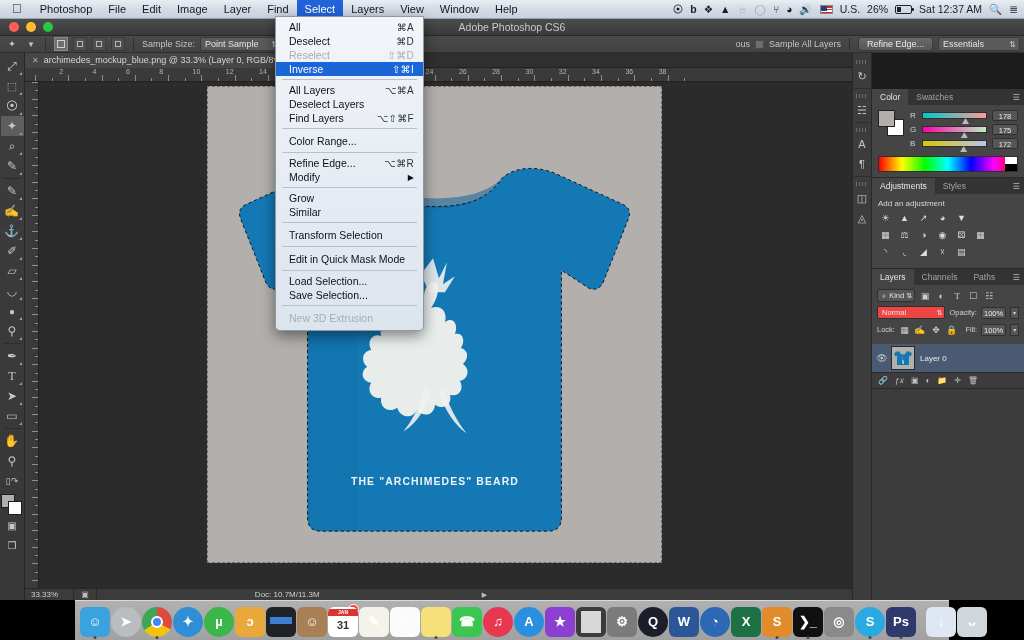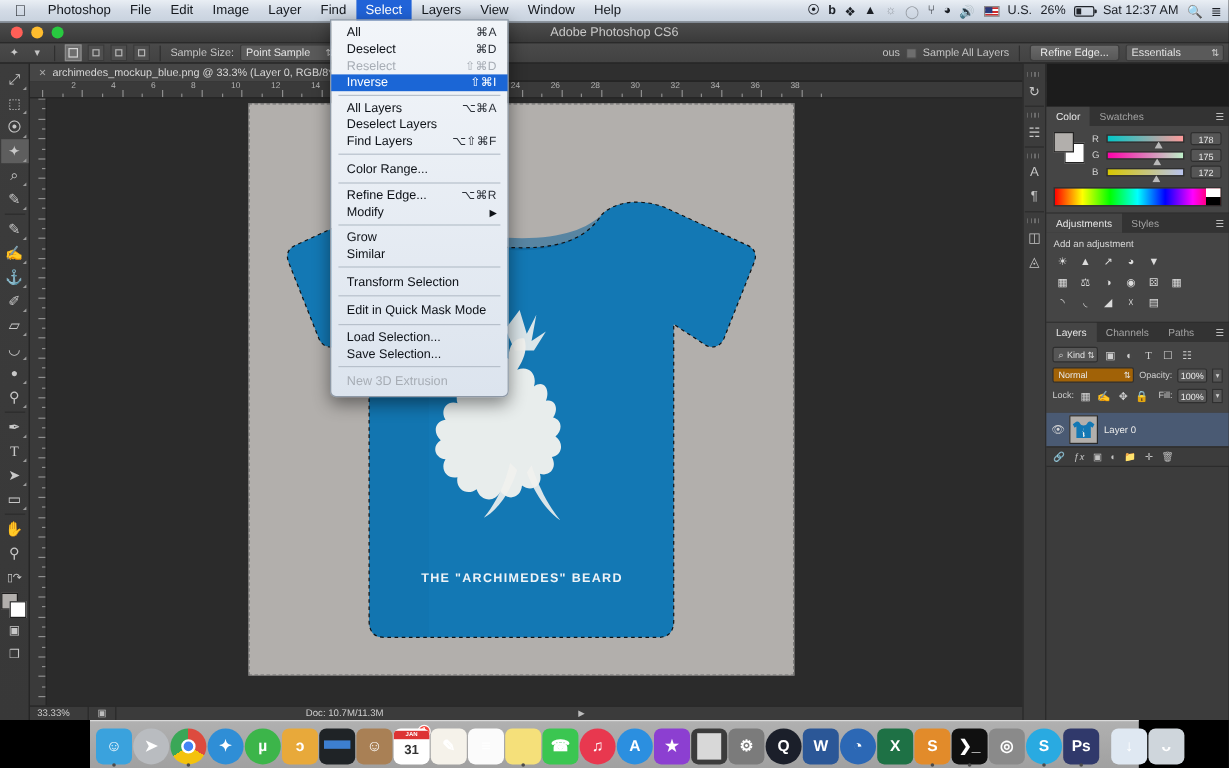--- a/index.html
+++ b/index.html
@@ -177,21 +177,21 @@
   .adj-row{ display:flex; gap:4px; margin-bottom:4px; justify-content:flex-start; }
   .adj-ic{ width:15px; height:13px; display:flex; align-items:center; justify-content:center;
     color:#dcdcdc; font-size:9px; line-height:1; }
 
   
   .lay-row{ display:flex; align-items:center; gap:4px; margin-bottom:4px; }
   .kindbox{ background:#565656; border:1px solid #2f2f2f; border-radius:2px; height:13px;
     display:flex; align-items:center; gap:3px; padding:0 10px 0 4px; font-size:7.5px; color:#e0e0e0; position:relative; }
   .kindbox::after{ content:"⇅"; position:absolute; right:2px; font-size:7px; }
   .licon{ width:12px; height:13px; display:flex; align-items:center; justify-content:center; color:#cfcfcf; font-size:9px; }
-  .blend{ background:#a16207; border:1px solid #2f2f2f; border-radius:2px; height:13px; width:70px;
+  .blend{ background:#ef4444; border:1px solid #2f2f2f; border-radius:2px; height:13px; width:70px;
     display:flex; align-items:center; padding:0 10px 0 4px; font-size:7.5px; color:#e8e8e8; position:relative; }
   .blend::after{ content:"⇅"; position:absolute; right:2px; font-size:7px; }
   .lbl8{ font-size:7.5px; color:#d0d0d0; }
   .valbox{ background:#565656; border:1px solid #2f2f2f; border-radius:2px; height:12px; width:26px;
     font-size:7.5px; color:#ededed; text-align:center; line-height:12px; }
   .stepper{ width:9px; height:12px; background:#565656; border:1px solid #2f2f2f; font-size:6px;
     color:#cfcfcf; display:flex; align-items:center; justify-content:center; }
   .layer-item{ display:flex; align-items:center; gap:5px; height:28px; background:#4a5a73; padding:0 4px; }
   .eye{ font-size:9px; color:#d6d6d6; width:10px; text-align:center; }
   .lthumb{ width:24px; height:24px; background:#b2afac; border:1px solid #2a2a2a;

